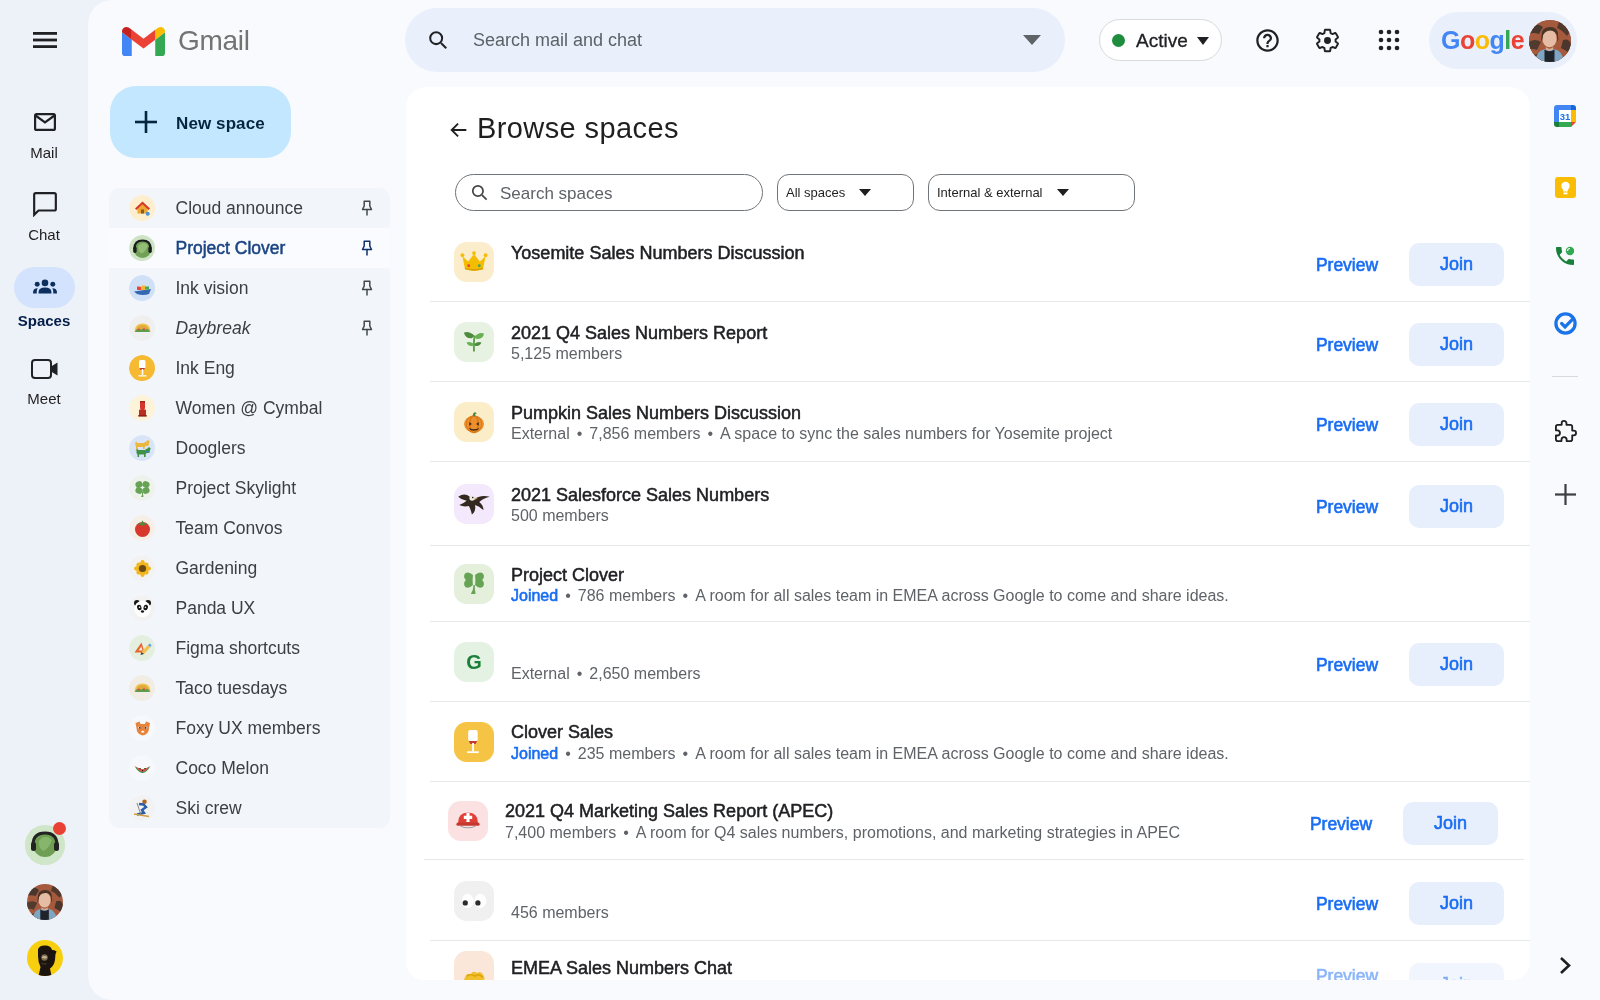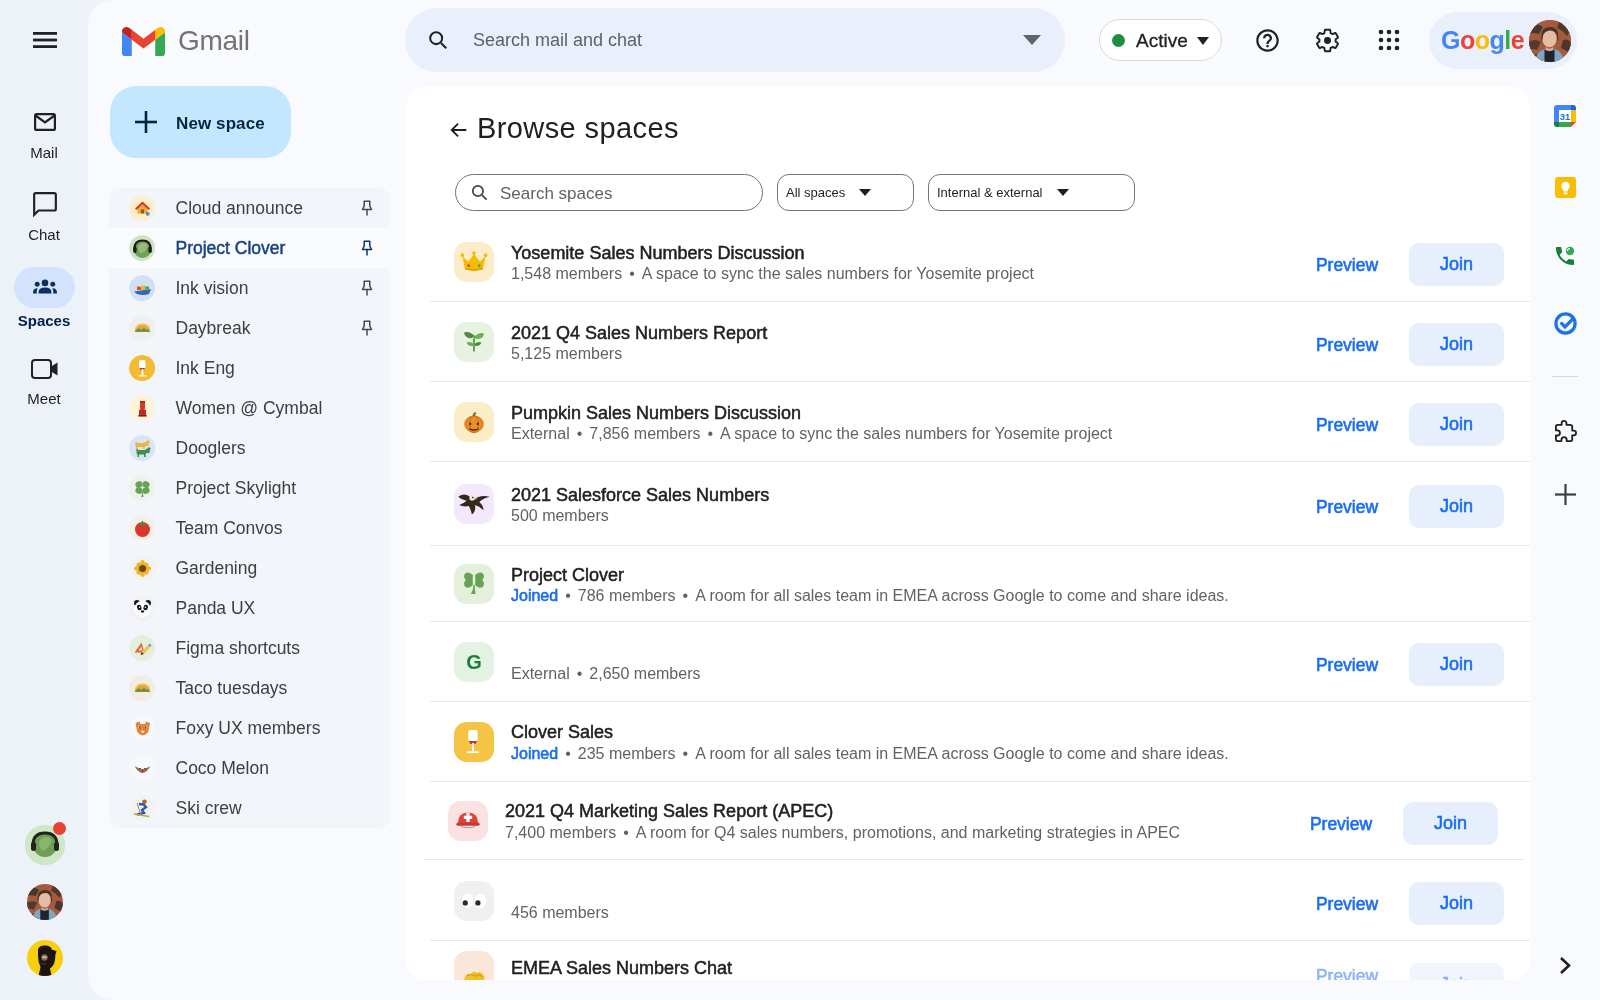--- a/index.html
+++ b/index.html
@@ -192,21 +192,21 @@
           <rect x="12" y="10.5" width="4" height="4.5" fill="#f5b731"></rect>
           <rect x="16" y="11.5" width="4" height="3" fill="#4aa852"></rect>
           <rect x="10" y="8.5" width="3" height="3" fill="#d8dde3"></rect>
         </svg></span>
       <span class="nm" style="">Ink vision</span>
       <span class="pin"><svg width="14" height="17" viewBox="0 0 14 17" fill="none" stroke="#40484f" stroke-width="1.5">
           <path d="M4.2 1.2 L9.8 1.2 L9.8 6 L11.5 9.5 L2.5 9.5 L4.2 6 Z" stroke-linejoin="round"></path>
           <line x1="7" y1="9.5" x2="7" y2="15.5"></line>
         </svg></span>
     </div>
-<div class="srow abs" style="top:308px;">
+<div class="srow abs" style="top:308px;font-style:italic;">
       <span class="av"><svg width="27" height="27" viewBox="0 0 27 27">
           <circle cx="13.5" cy="13.5" r="13.5" fill="#efeff0"></circle>
           <path d="M5.5 17 Q5.5 8.5 13.5 8.5 Q21.5 8.5 21.5 17 Z" fill="#f2c14e"></path>
           <path d="M7 16.9 Q7.5 10 13.5 10 Q19.5 10 20 16.9 Z" fill="#e0a93e"></path>
           <path d="M6.5 15.5 Q9 13 11 15 Q13 13 15.5 15 Q18 13 20.5 15.5 L20.8 17 L6 17 Z" fill="#5d9e4c"></path>
           <circle cx="10" cy="14.6" r="1" fill="#d64545"></circle>
           <circle cx="15" cy="14.3" r="1" fill="#d64545"></circle>
         </svg></span>
       <span class="nm" style="">Daybreak</span>
       <span class="pin"><svg width="14" height="17" viewBox="0 0 14 17" fill="none" stroke="#40484f" stroke-width="1.5">
@@ -468,21 +468,20 @@
             <rect width="38" height="38" rx="12" fill="#fbedcb"></rect>
             <path d="M8 13.5 L13.5 18.5 L19 11.5 L24.5 18.5 L30 13.5 L27.5 26 Q19 28.5 10.5 26 Z" fill="#f5bd02"></path>
             <path d="M10.2 24.5 Q19 27 27.8 24.5 L27.5 26 Q19 28.5 10.5 26 Z" fill="#d99e00"></path>
             <circle cx="8" cy="12.5" r="1.8" fill="#f5bd02"></circle>
             <circle cx="19" cy="10.5" r="1.8" fill="#f5bd02"></circle>
             <circle cx="30" cy="12.5" r="1.8" fill="#f5bd02"></circle>
             <circle cx="14" cy="22.5" r="1.4" fill="#e8453c"></circle>
             <circle cx="24" cy="22.5" r="1.4" fill="#4aa852"></circle>
           </svg></span>
 <div class="t" style="top:20.5px">Yosemite Sales Numbers Discussion</div>
-<div class="s" style="top:43.3px">1,548 members<span style="margin:0 7px;color:#5f6368">•</span>A space to sync the sales numbers for Yosemite project</div>
         <div class="prev" style="top:32.0px">Preview</div>
         <div class="joinb" style="top:21.0px">Join</div>
         <div class="sep"></div>
 </div>
 <div class="row abs" style="left:406px;top:302px;height:80px">
 <span class="rav" style="top:20.0px"><svg width="40" height="40" viewBox="0 0 38 38">
             <rect width="38" height="38" rx="12" fill="#e7f2e2"></rect>
             <path d="M19 28 Q18.4 20 19.5 13" stroke="#5d9e4c" stroke-width="1.8" fill="none"></path>
             <path d="M19.5 13 Q14 8 9.5 10 Q10.5 16 17 15.5 Z" fill="#4d8b3f"></path>
             <path d="M19.5 14 Q24 9 28.5 11 Q27.5 17 21 16 Z" fill="#67b152"></path>

